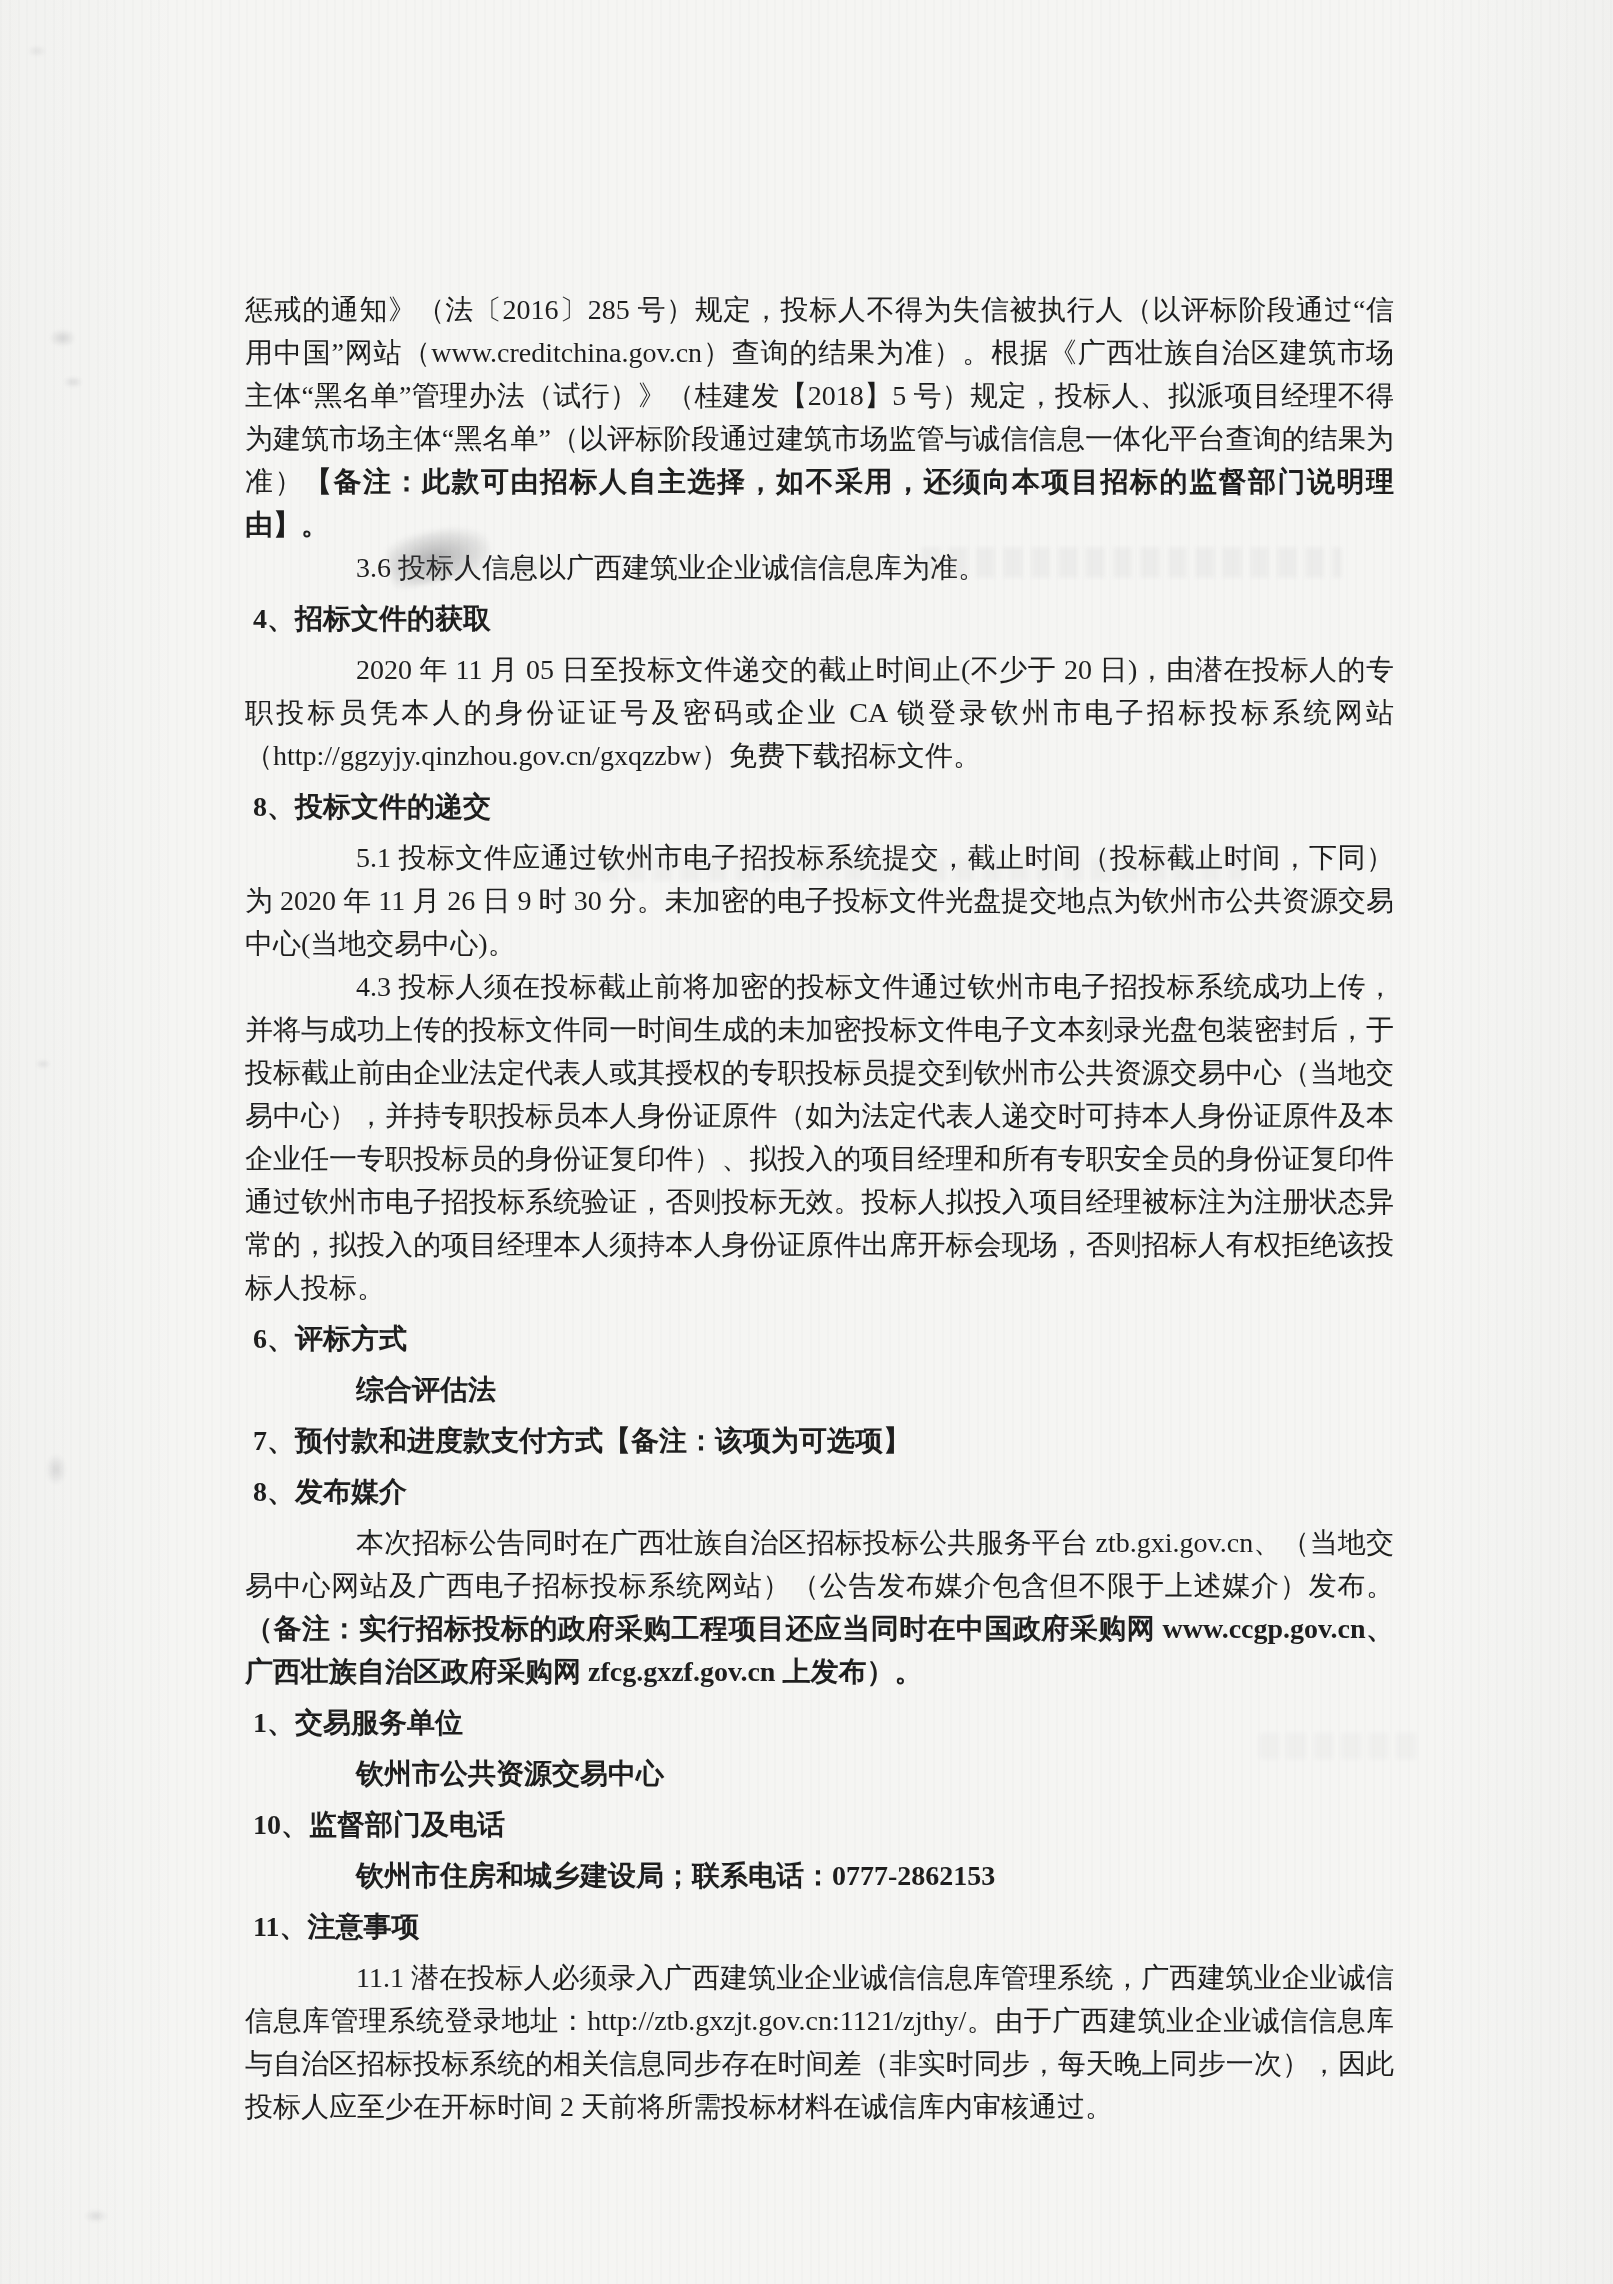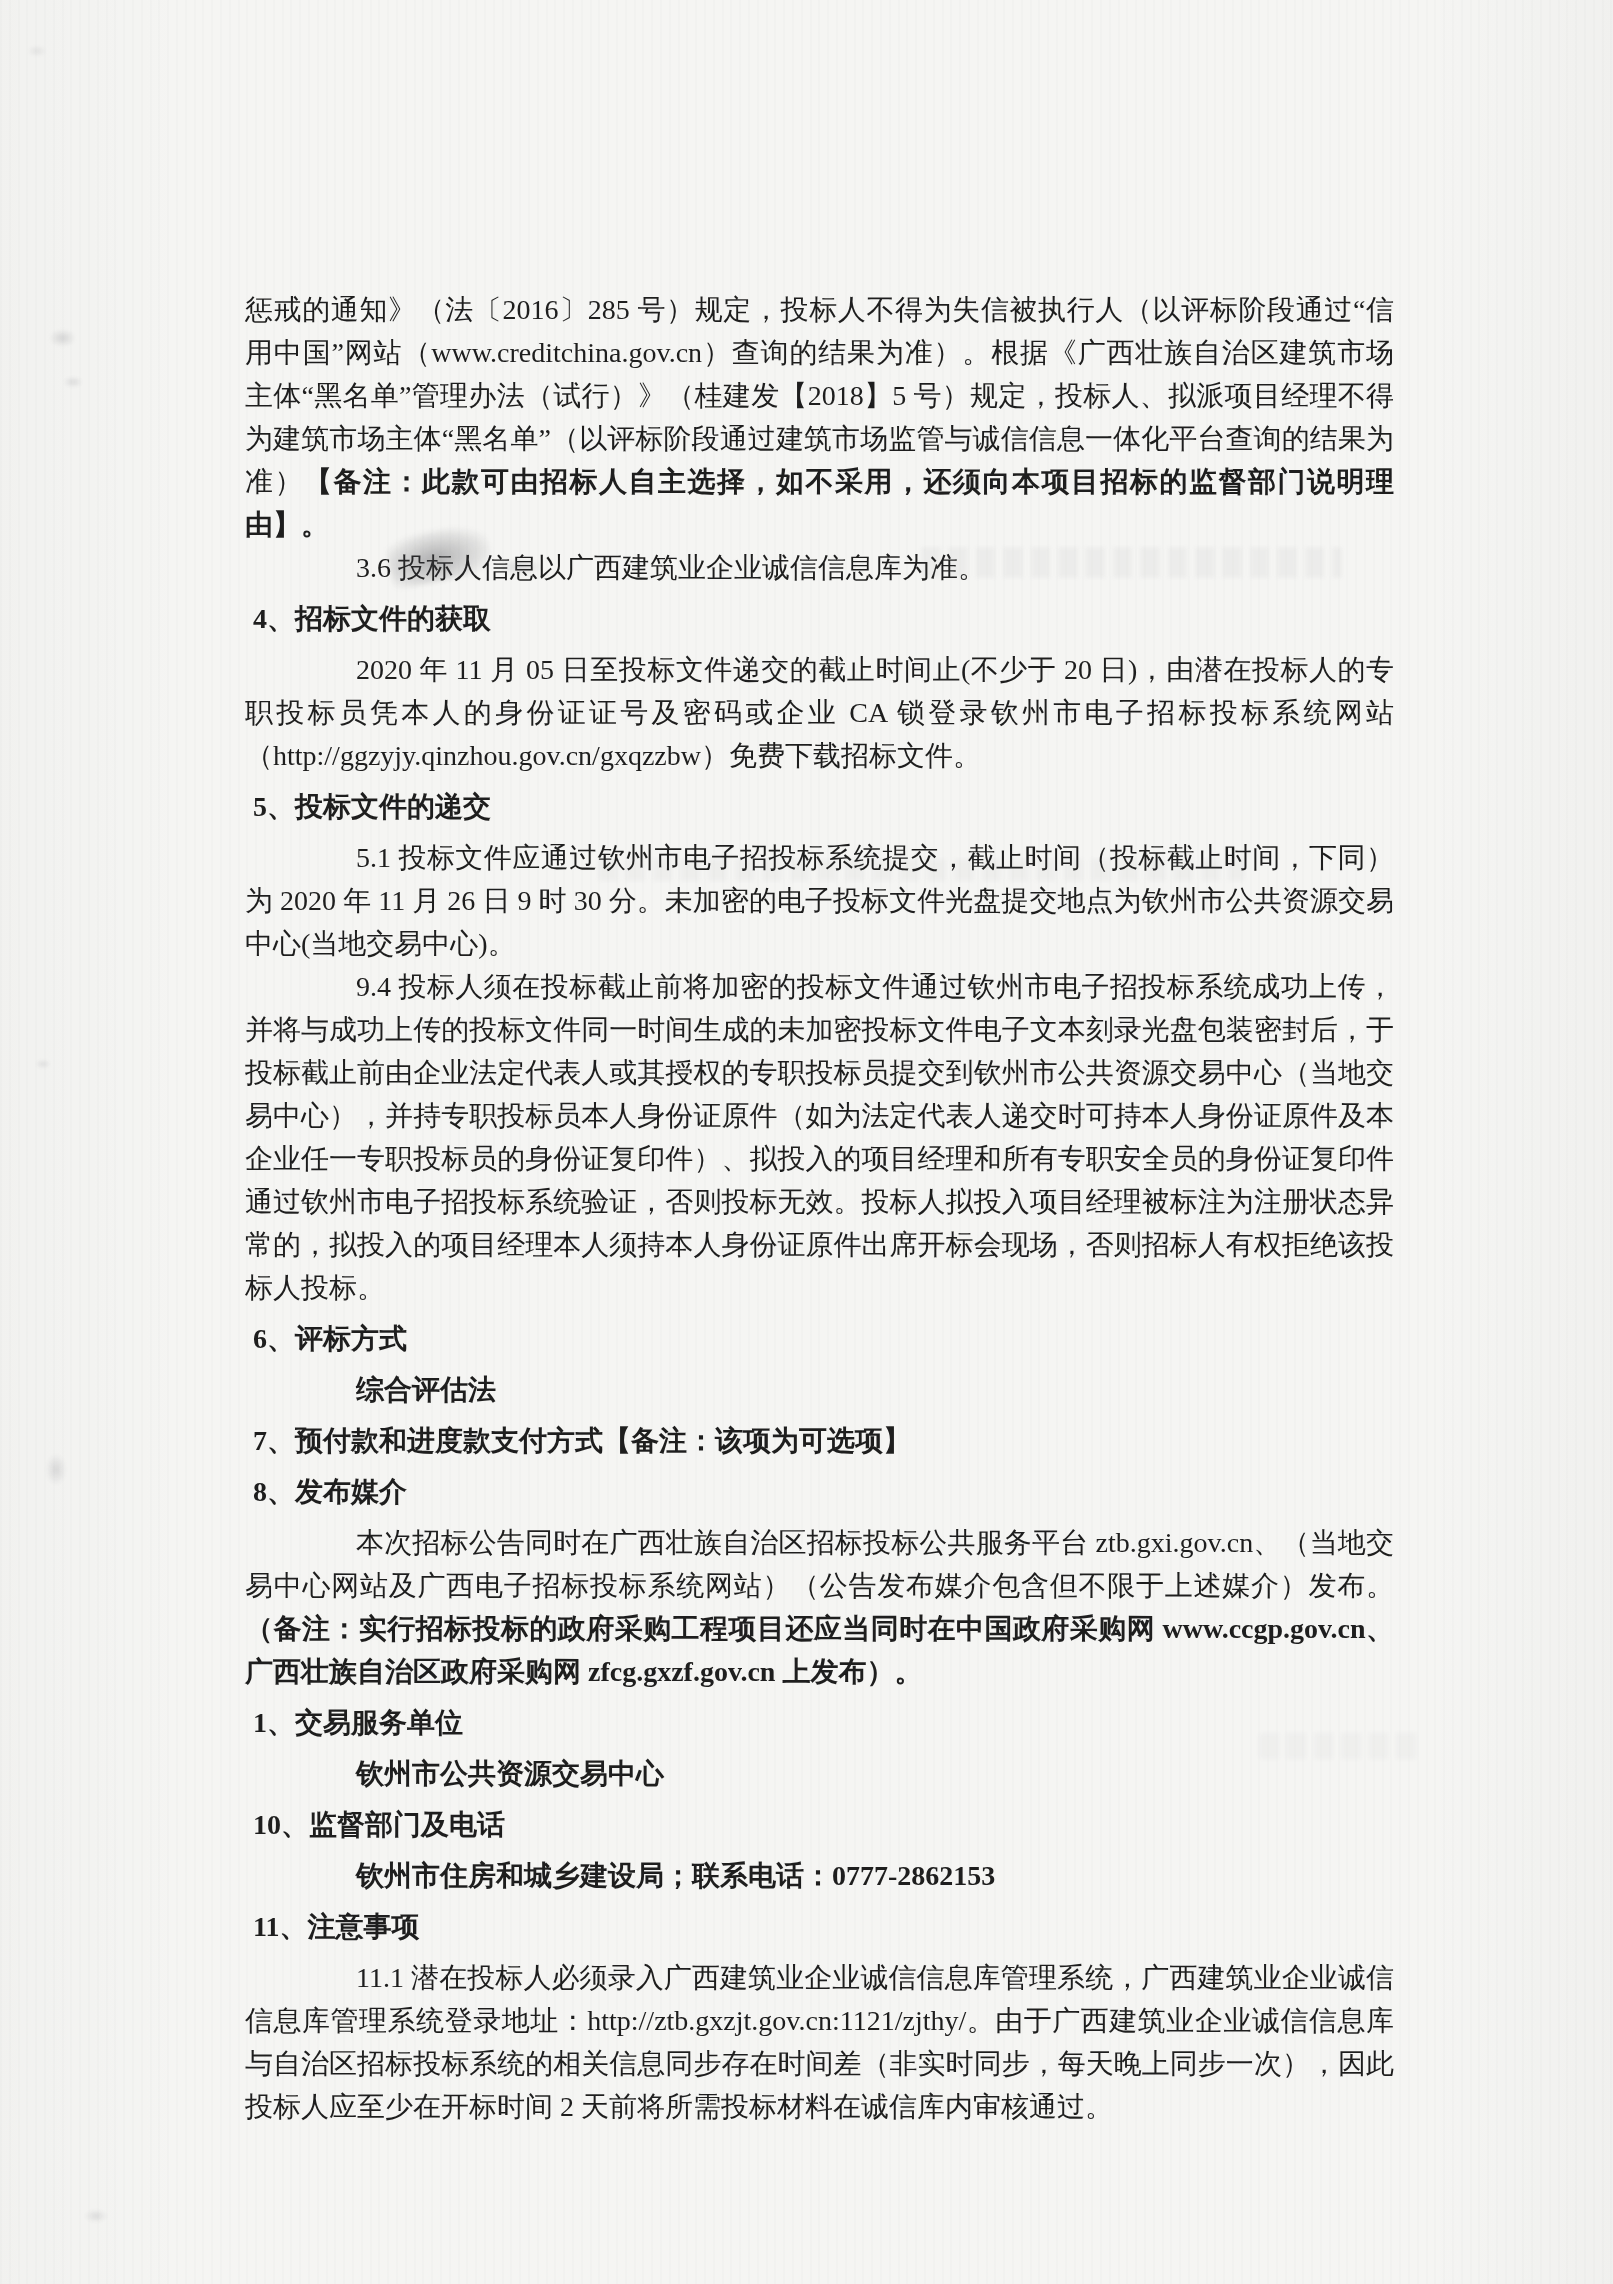--- a/index.html
+++ b/index.html
@@ -57,25 +57,25 @@
   <div class="content">
 
     <p class="para"><span>惩戒的通知》（法〔2016〕285 号）规定，投标人不得为失信被执行人（以评标阶段通过“信用中国”网站（www.creditchina.gov.cn）查询的结果为准）。根据《广西壮族自治区建筑市场主体“黑名单”管理办法（试行）》（桂建发【2018】5 号）规定，投标人、拟派项目经理不得为建筑市场主体“黑名单”（以评标阶段通过建筑市场监管与诚信信息一体化平台查询的结果为准）</span><span class="bold">【备注：此款可由招标人自主选择，如不采用，还须向本项目招标的监督部门说明理由】。</span></p>
 
     <p class="para indent"><span>3.6 投标人信息以广西建筑业企业诚信信息库为准。</span></p>
 
     <p class="heading"><span class="bold">4、招标文件的获取</span></p>
 
     <p class="para indent"><span>2020 年 11 月 05 日至投标文件递交的截止时间止(不少于 20 日)，由潜在投标人的专职投标员凭本人的身份证证号及密码或企业 CA 锁登录钦州市电子招标投标系统网站（http://ggzyjy.qinzhou.gov.cn/gxqzzbw）免费下载招标文件。</span></p>
 
-    <p class="heading"><span class="bold">5、投标文件的递交</span></p>
+    <p class="heading"><span class="bold">8、投标文件的递交</span></p>
 
     <p class="para indent"><span>5.1 投标文件应通过钦州市电子招投标系统提交，截止时间（投标截止时间，下同）为 2020 年 11 月 26 日 9 时 30 分。未加密的电子投标文件光盘提交地点为钦州市公共资源交易中心(当地交易中心)。</span></p>
 
-    <p class="para indent"><span>9.4 投标人须在投标截止前将加密的投标文件通过钦州市电子招投标系统成功上传，并将与成功上传的投标文件同一时间生成的未加密投标文件电子文本刻录光盘包装密封后，于投标截止前由企业法定代表人或其授权的专职投标员提交到钦州市公共资源交易中心（当地交易中心），并持专职投标员本人身份证原件（如为法定代表人递交时可持本人身份证原件及本企业任一专职投标员的身份证复印件）、拟投入的项目经理和所有专职安全员的身份证复印件通过钦州市电子招投标系统验证，否则投标无效。投标人拟投入项目经理被标注为注册状态异常的，拟投入的项目经理本人须持本人身份证原件出席开标会现场，否则招标人有权拒绝该投标人投标。</span></p>
+    <p class="para indent"><span>4.3 投标人须在投标截止前将加密的投标文件通过钦州市电子招投标系统成功上传，并将与成功上传的投标文件同一时间生成的未加密投标文件电子文本刻录光盘包装密封后，于投标截止前由企业法定代表人或其授权的专职投标员提交到钦州市公共资源交易中心（当地交易中心），并持专职投标员本人身份证原件（如为法定代表人递交时可持本人身份证原件及本企业任一专职投标员的身份证复印件）、拟投入的项目经理和所有专职安全员的身份证复印件通过钦州市电子招投标系统验证，否则投标无效。投标人拟投入项目经理被标注为注册状态异常的，拟投入的项目经理本人须持本人身份证原件出席开标会现场，否则招标人有权拒绝该投标人投标。</span></p>
 
     <p class="heading"><span class="bold">6、评标方式</span></p>
 
     <p class="para indent"><span class="bold">综合评估法</span></p>
 
     <p class="heading"><span class="bold">7、预付款和进度款支付方式【备注：该项为可选项】</span></p>
 
 
     <p class="heading"><span class="bold">8、发布媒介</span></p>
 

